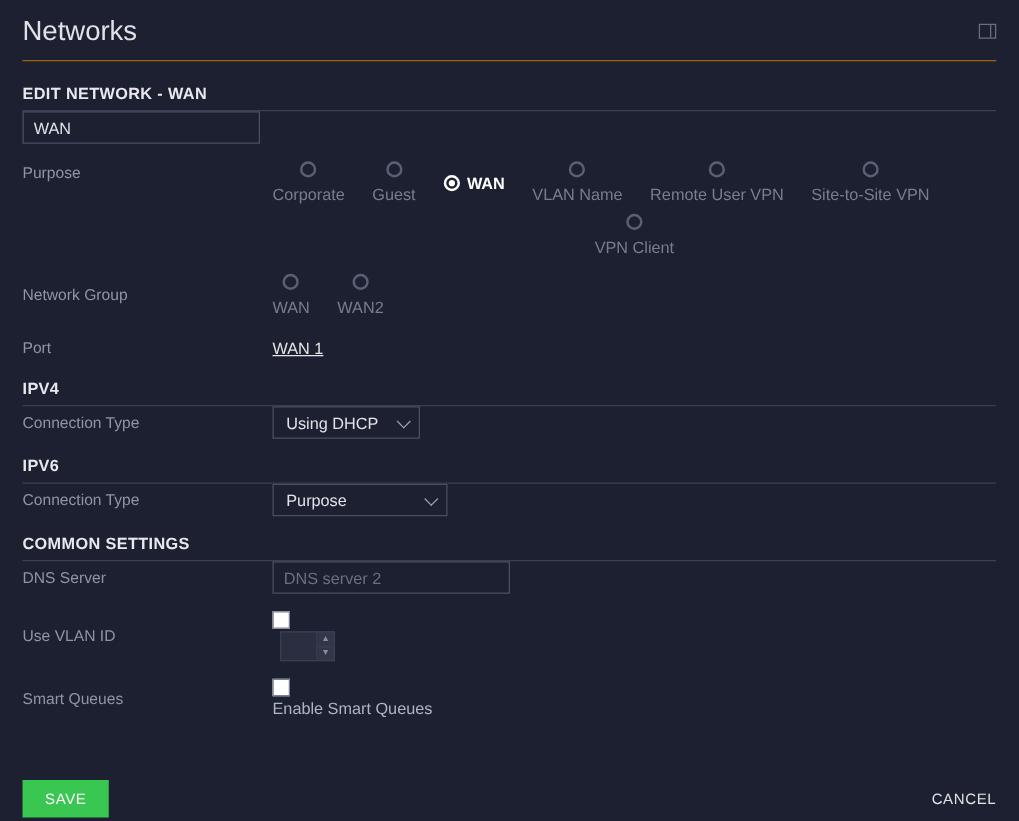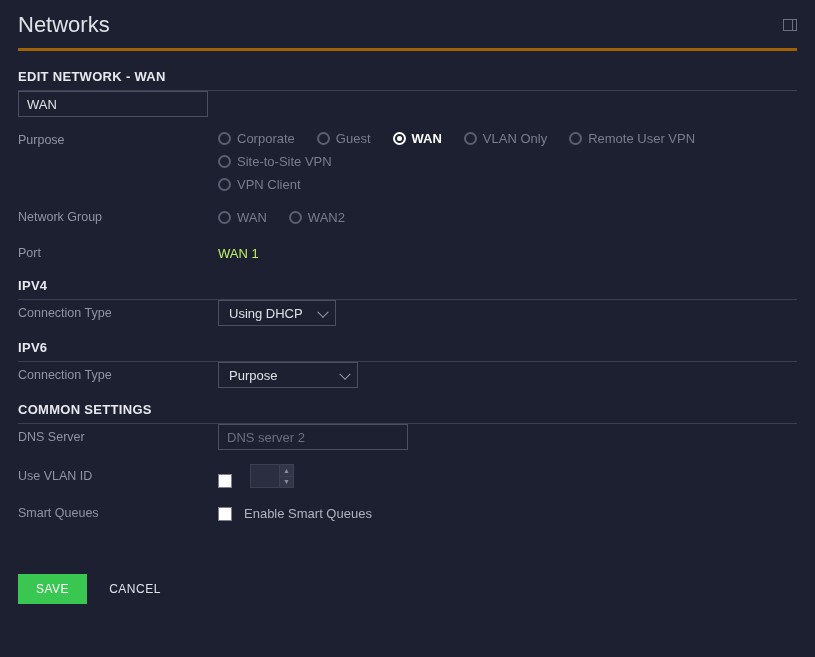--- a/index.html
+++ b/index.html
@@ -13,21 +13,21 @@
     overflow: hidden;
   }
   .page {
     padding: 12px 18px 18px 18px;
   }
   .header {
     display: flex;
     justify-content: space-between;
     align-items: center;
     padding-bottom: 10px;
-    border-bottom: 3px solid #a16207;
+    border-bottom: 1px solid #a16207;
     margin-bottom: 18px;
   }
   .header h1 {
     font-size: 22px;
     font-weight: 300;
     color: #e0e2e8;
   }
   .header-icon {
     width: 14px;
     height: 12px;
@@ -104,40 +104,40 @@
   }
   .radio-group { display: flex; flex-wrap: wrap; gap: 8px 22px; align-items: center; }
   .radio-item {
     display: inline-flex;
     align-items: center;
     gap: 6px;
     color: #787d90;
     font-size: 13px;
     cursor: pointer;
   }
-  .radio-item.disabled { cursor: default; }
+  .radio-item.disabled { cursor: default; flex-direction: column; }
   .radio-dot {
     width: 13px; height: 13px;
     border-radius: 50%;
     border: 2px solid #5a5f74;
     display: inline-block;
     position: relative;
   }
   .radio-item.selected .radio-dot {
     border-color: #ffffff;
   }
   .radio-item.selected .radio-dot::after {
     content: "";
     position: absolute;
     top: 2px; left: 2px; right: 2px; bottom: 2px;
     background: #ffffff;
     border-radius: 50%;
   }
   .radio-item.selected { color: #ffffff; font-weight: 600; }
-  .static-val { color: #bef264; font-size: 13px; }
+  .static-val { color: #e5e5e5; font-size: 13px; text-decoration: underline; }
   .checkbox {
     width: 14px; height: 14px;
     background: #fff;
     border: 1px solid #7a7f92;
     display: inline-block;
     flex-shrink: 0;
   }
   .spinner {
     display: inline-flex;
     align-items: stretch;
@@ -160,26 +160,27 @@
   .spinner .arrows div {
     flex:1;
     display:flex;
     align-items:center;
     justify-content:center;
     font-size: 7px;
     color:#888ca0;
     border-bottom: 1px solid #3a3f52;
   }
   .spinner .arrows div:last-child { border-bottom:none; }
-  .cb-row { display:flex; align-items:flex-end; gap:12px; }
+  .cb-row { display:flex; align-items:flex-start; gap:2px;flex-direction:column; }
   .footer {
     margin-top: 50px;
     display: flex;
     gap: 22px;
     align-items: center;
+    justify-content: space-between;
   }
   .btn-save {
     background: #39c651;
     color: #fff;
     border: none;
     padding: 8px 18px;
     font-size: 12px;
     letter-spacing: 0.5px;
     cursor: pointer;
     font-weight: 500;
@@ -220,21 +221,21 @@
       <span class="radio-item disabled">
           <span class="radio-dot"></span>
           <span>Guest</span>
         </span>
       <span class="radio-item selected">
           <span class="radio-dot"></span>
           <span>WAN</span>
         </span>
       <span class="radio-item disabled">
           <span class="radio-dot"></span>
-          <span>VLAN Only</span>
+          <span>VLAN Name</span>
         </span>
       <span class="radio-item disabled">
           <span class="radio-dot"></span>
           <span>Remote User VPN</span>
         </span>
       <span class="radio-item disabled">
           <span class="radio-dot"></span>
           <span>Site-to-Site VPN</span>
         </span>
       <span class="radio-item disabled" style="width:100%;">

